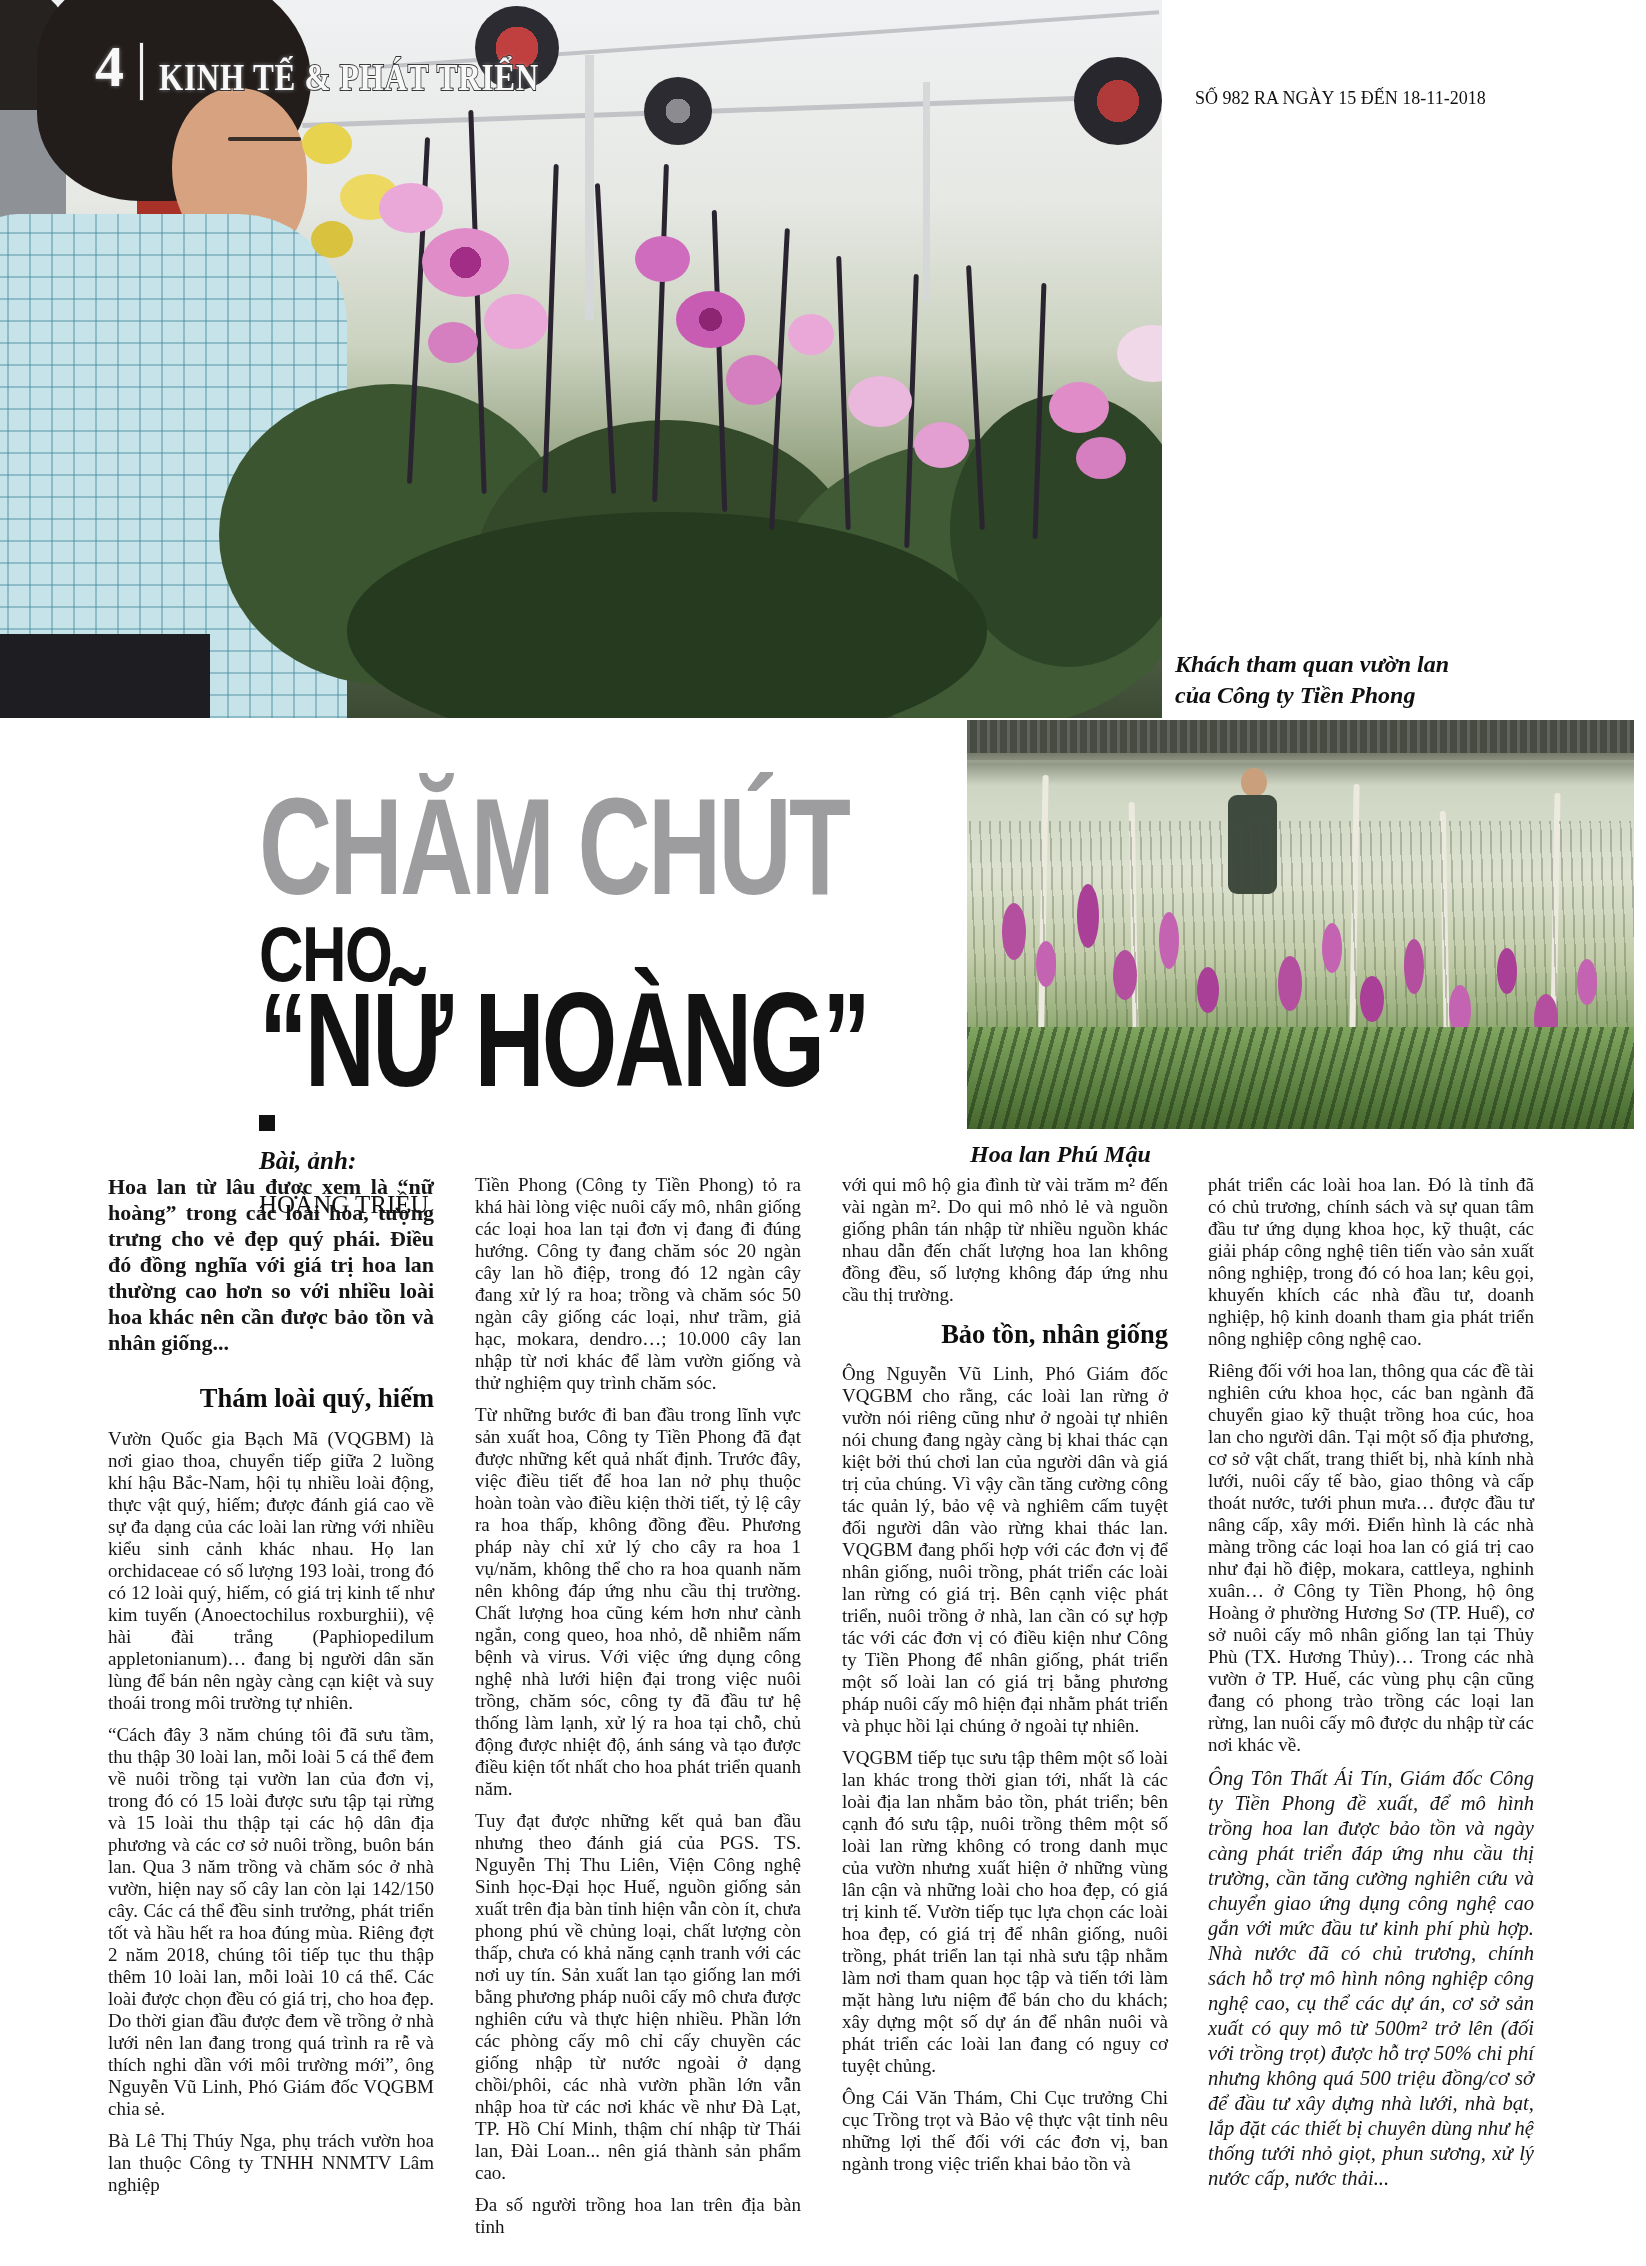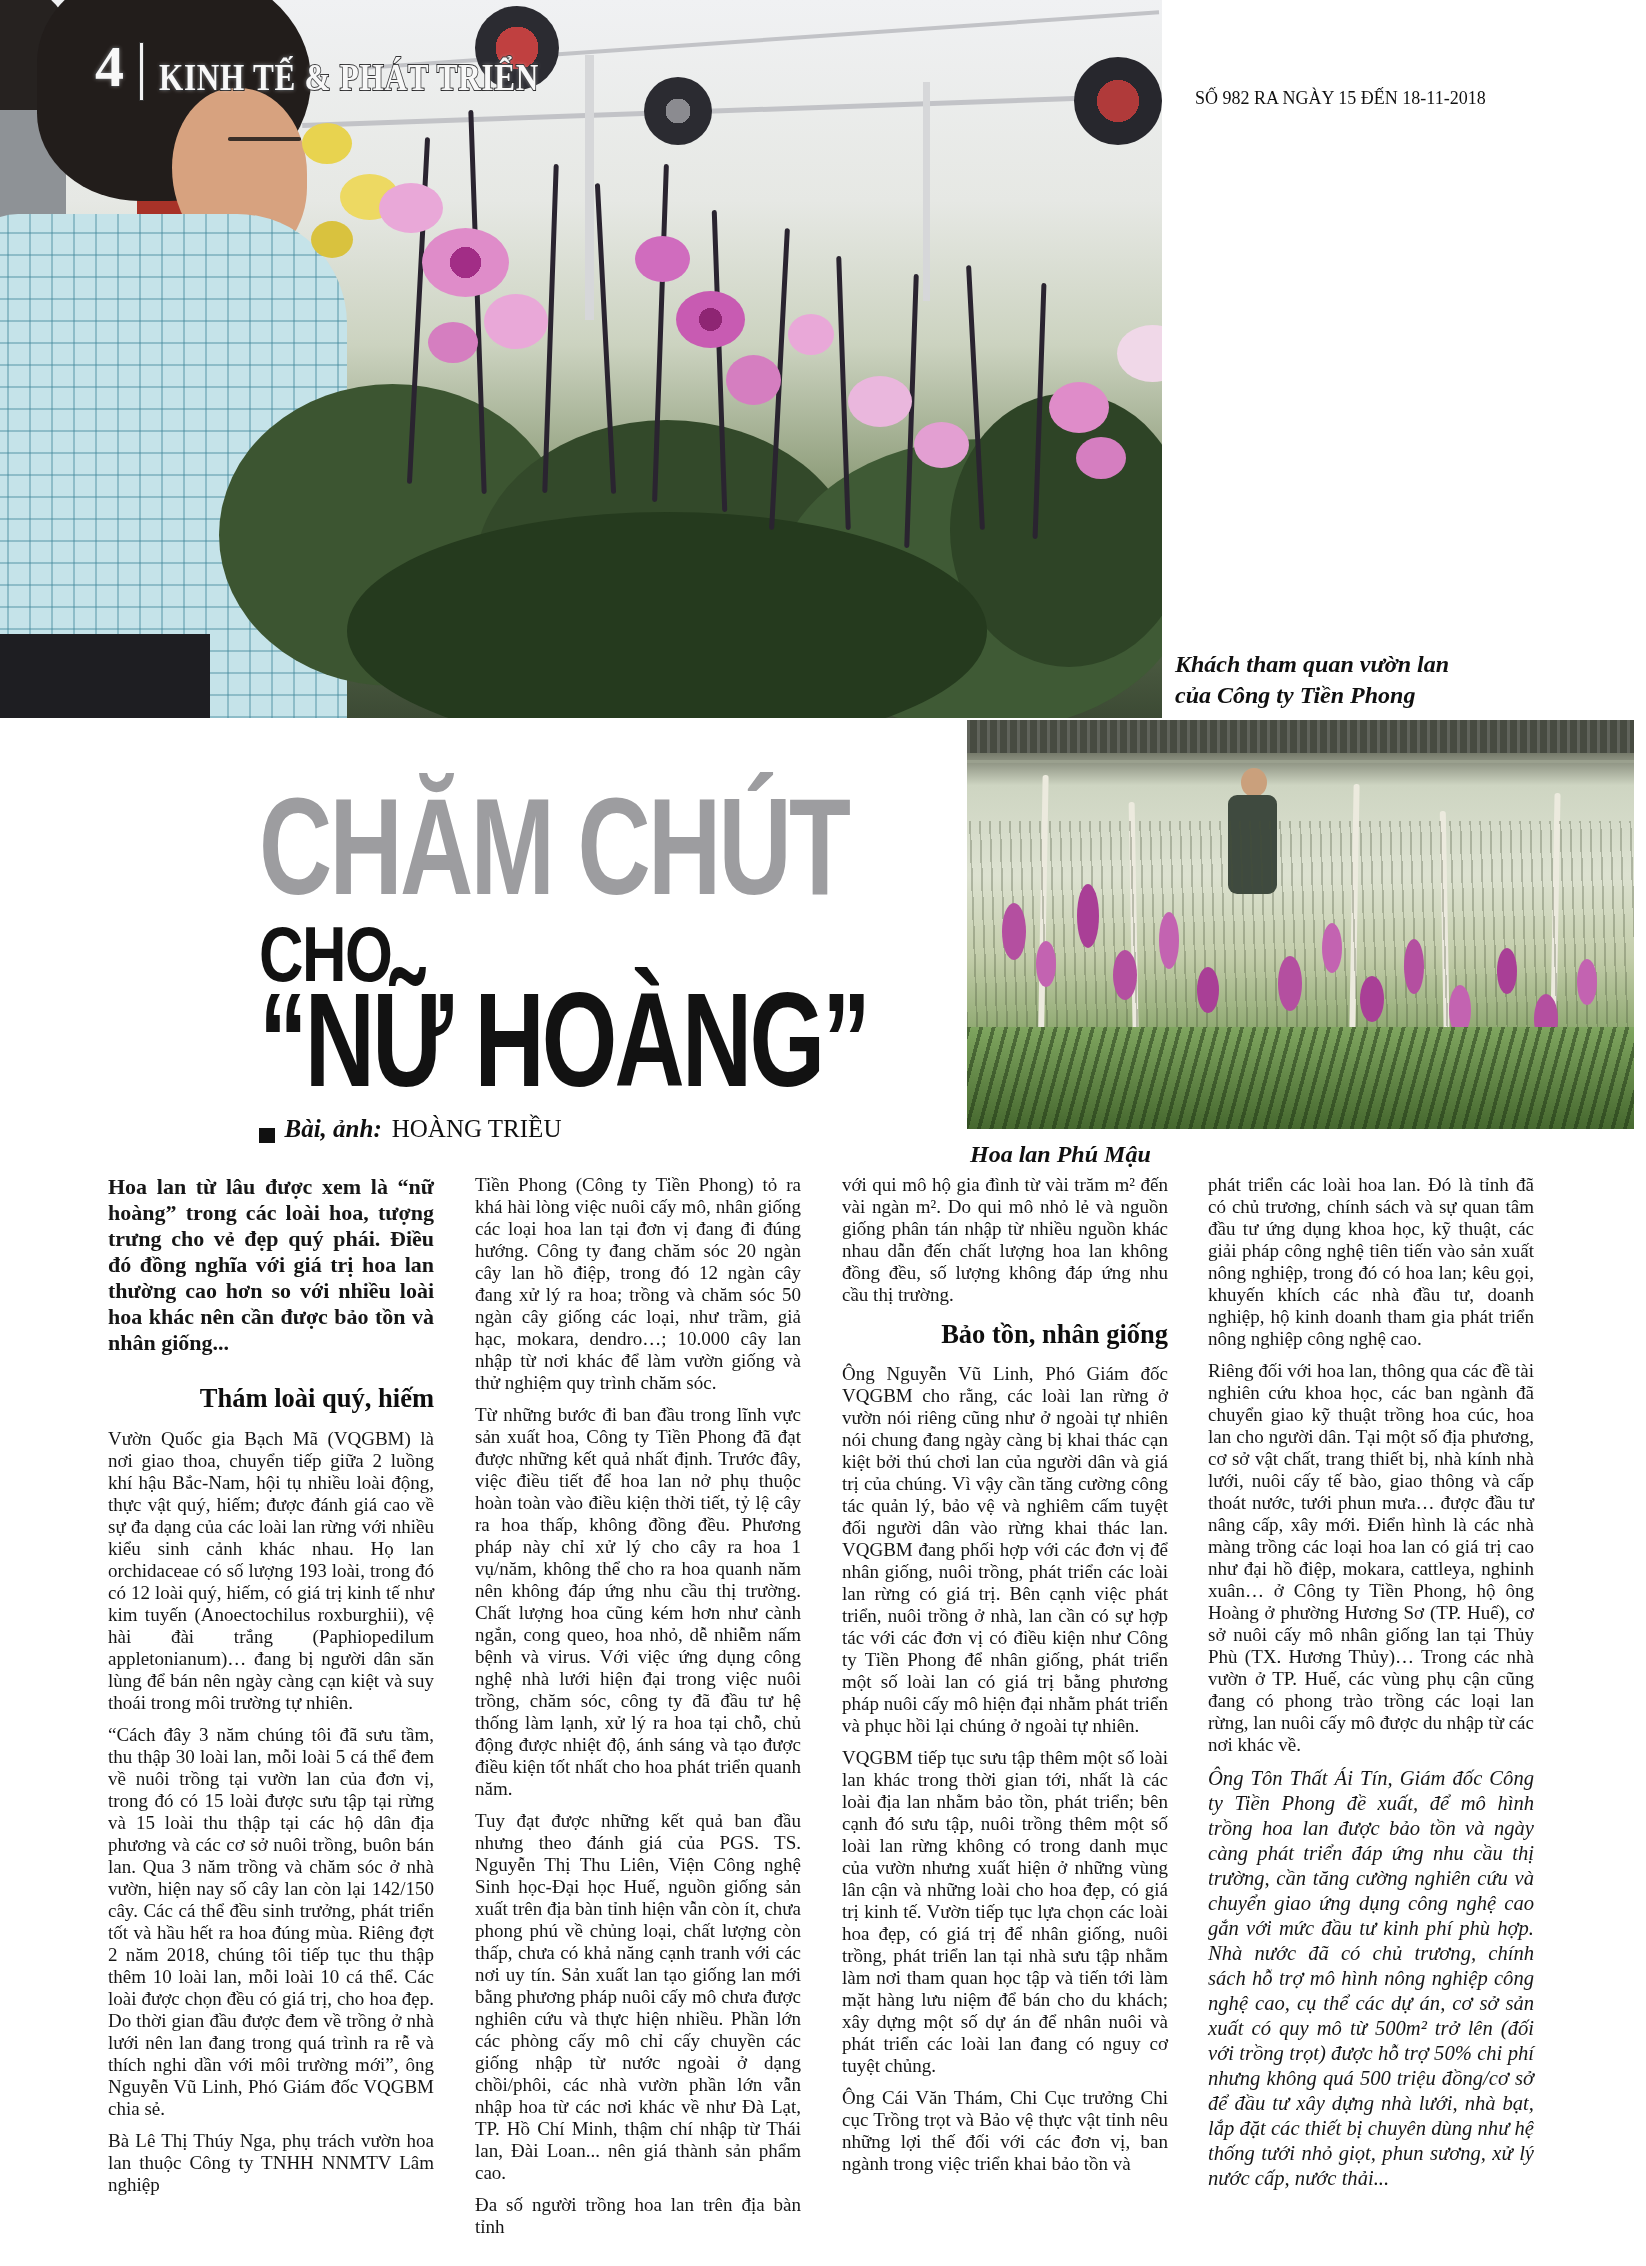--- a/index.html
+++ b/index.html
@@ -33,21 +33,21 @@
   .caption{font-weight:bold;font-style:italic;font-size:24px;line-height:31px;color:#101010;}
   .cap1{position:absolute;left:1175px;top:649px;width:429px;}
   .cap2{position:absolute;left:970px;top:1139px;width:548px;}
 
   
   .hl{position:absolute;font-family:"Liberation Sans",sans-serif;font-weight:700;line-height:1;
       transform-origin:left top;white-space:nowrap;}
   .hl-top{left:259px;top:778px;font-size:137px;letter-spacing:-3.7px;transform:scaleX(.74);color:#9d9da0;}
   .hl-mid{left:259px;top:916px;font-size:77px;letter-spacing:-1.8px;transform:scaleX(.80);color:#121212;}
   .hl-bot{left:259px;top:974px;font-size:133px;letter-spacing:-3.7px;transform:scaleX(.73);color:#121212;}
-  .byline{position:absolute;left:259px;top:1115px;font-size:25px;color:#101010;display:flex;align-items:flex-end;gap:10px;}
+  .byline{position:absolute;left:259px;top:1115px;font-size:25px;color:#101010;display:flex;align-items:flex-start;gap:16px;flex-direction:column;}
   .byline-square{width:15.5px;height:15.5px;background:#111;display:inline-block;}
   .byline-label{font-weight:bold;font-style:italic;}
   .byline-author{font-weight:normal;}
 
   
   .photo2{position:absolute;left:967px;top:720px;width:667px;height:409px;overflow:hidden;
           background:linear-gradient(180deg,#585c50 0%,#6a6e5f 7%,#ced5c2 16%,#dde2d1 38%,#c3cdaa 58%,#8fa871 76%,#5c7a41 100%);}
   .net{position:absolute;left:0;top:0;width:100%;height:33px;background:#474b41;
        background-image:repeating-linear-gradient(90deg,rgba(255,255,255,.14) 0 2.7px,transparent 2.7px 10px);}
   .stems-tex{position:absolute;left:0;top:101px;width:100%;height:228px;

